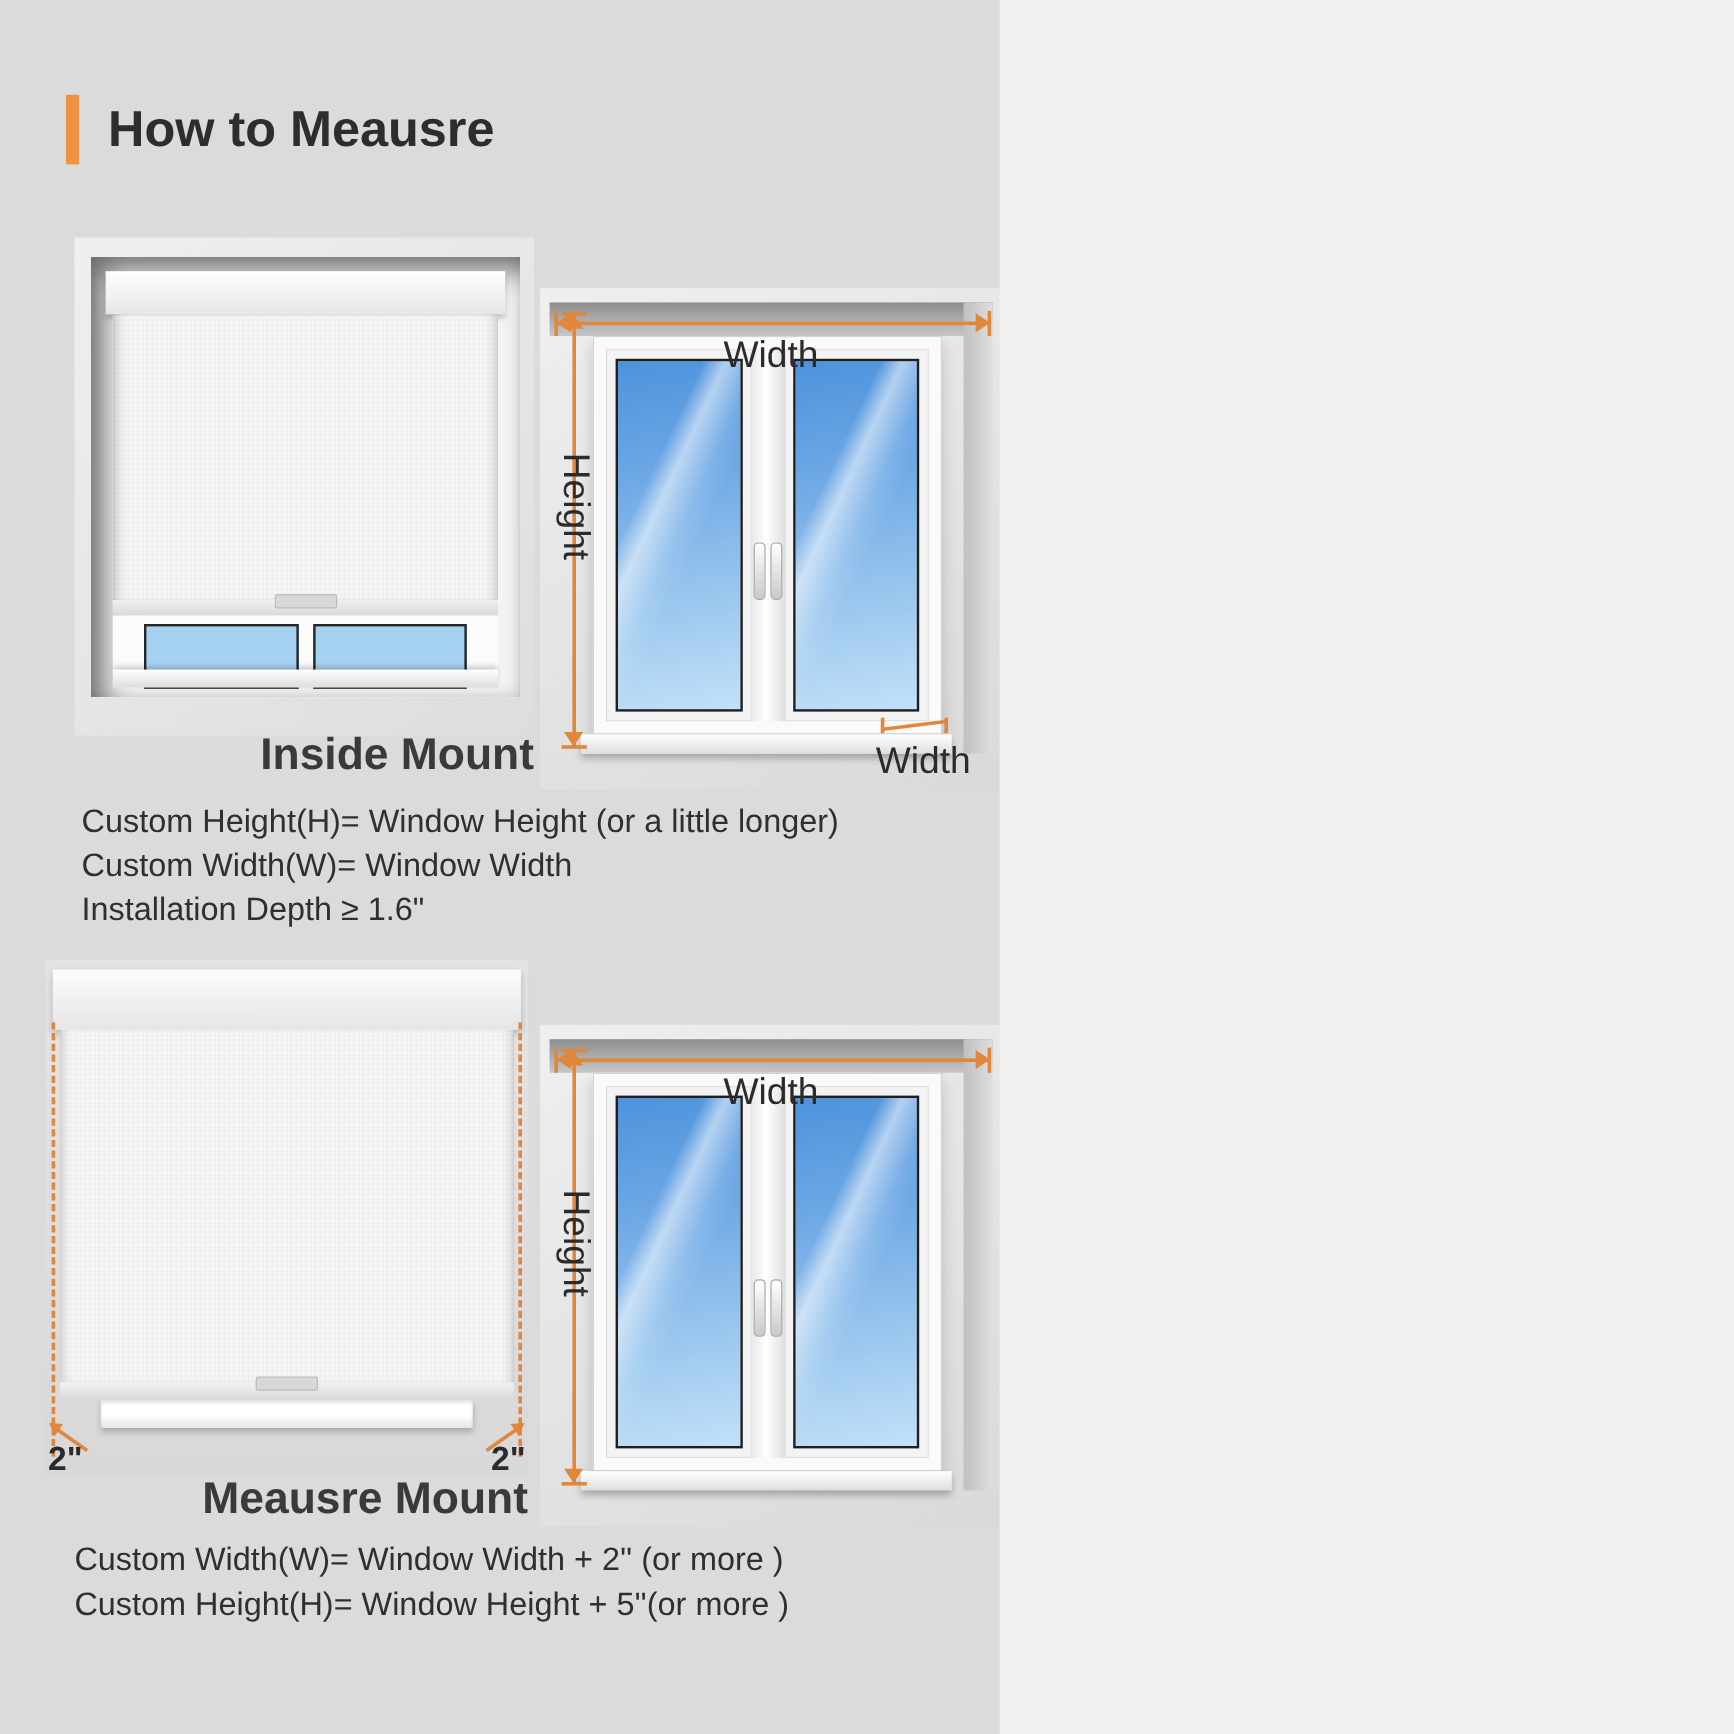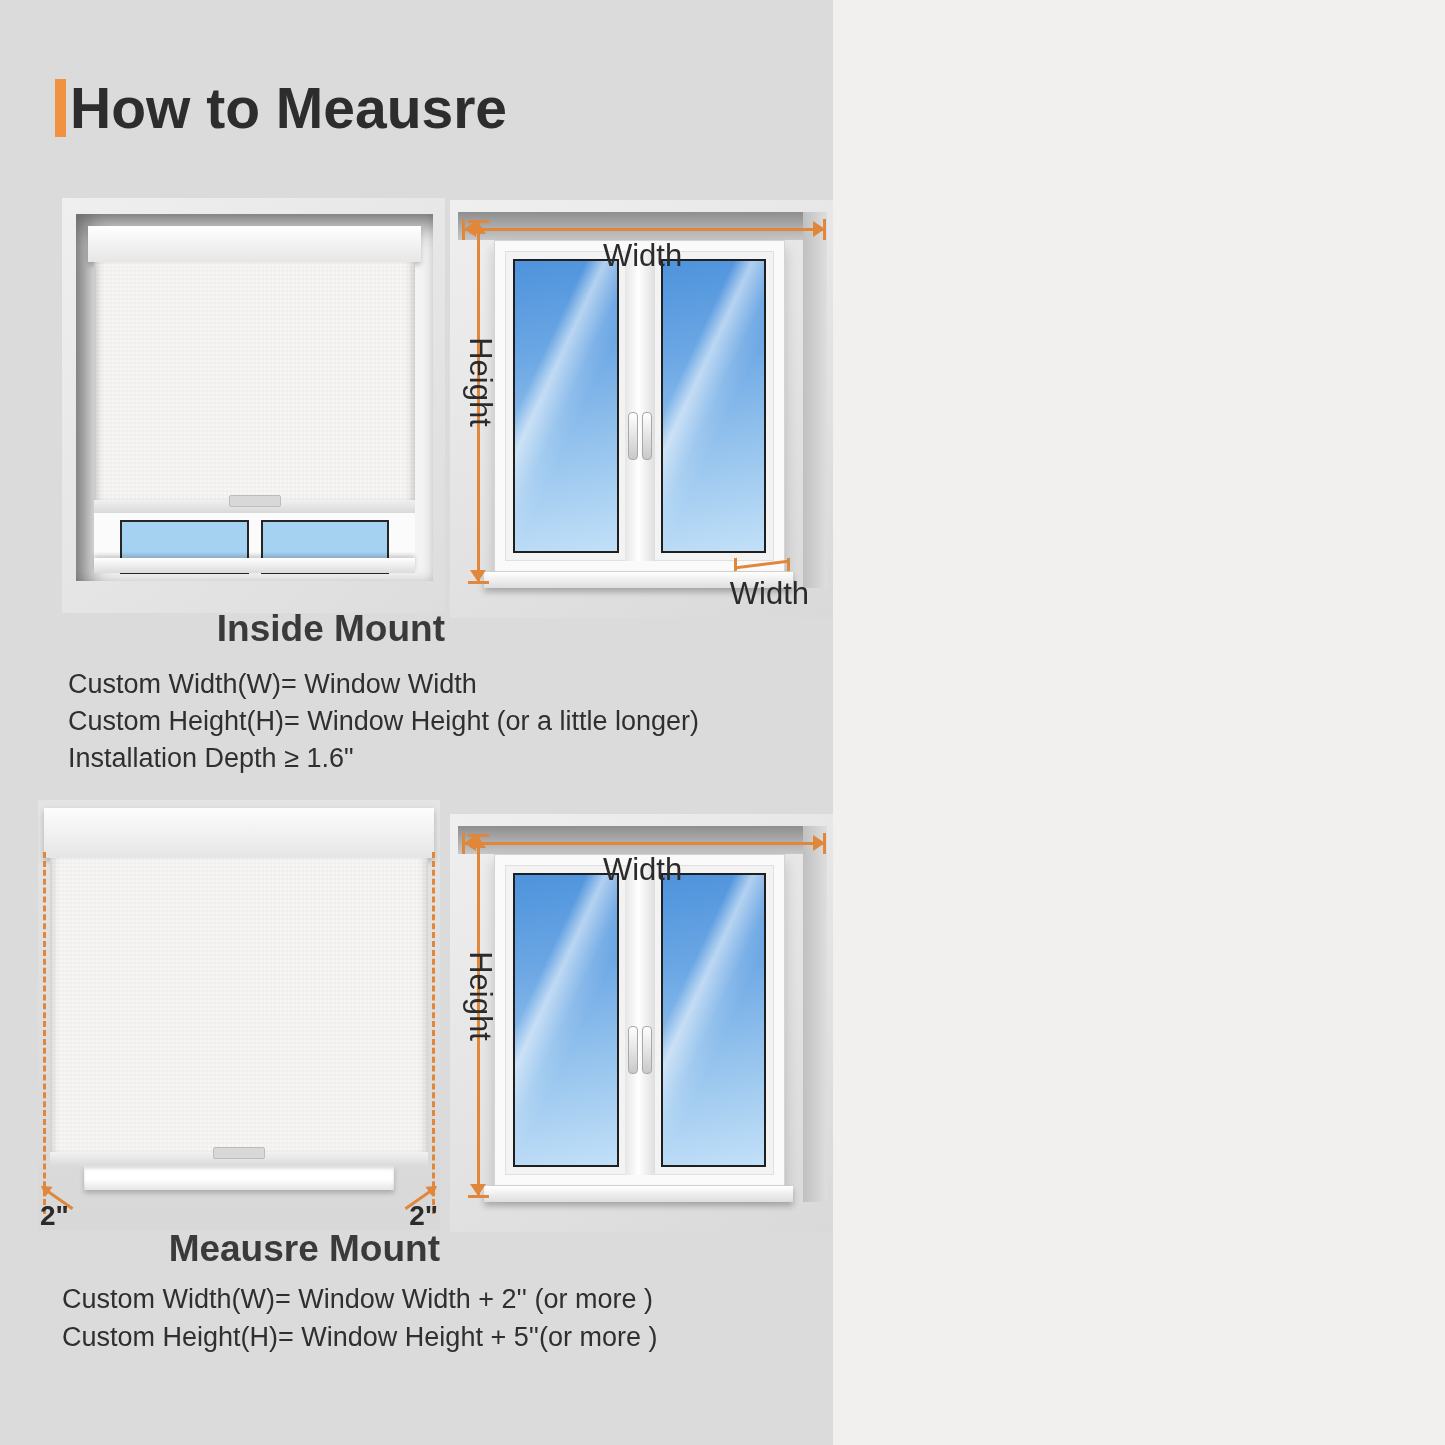--- a/index.html
+++ b/index.html
@@ -6,25 +6,25 @@
   body{
     width:1445px;height:1445px;position:relative;overflow:hidden;
     font-family:"Liberation Sans", sans-serif;background:#dbdbdb;
   }
   .panel-left{position:absolute;left:0;top:0;width:833px;height:1445px;background:#dbdbdb;}
   .panel-right{position:absolute;left:833px;top:0;width:612px;height:1445px;background:#f1f0ef;}
 
   
   .sec-title{position:absolute;display:flex;align-items:center;color:#2d2d2d;font-weight:bold;}
   .accent{background:#ef9242;flex:0 0 auto;}
-  .t-left{left:55px;top:78px;height:60px;font-size:57px;gap:4px;}
+  .t-left{left:55px;top:78px;height:60px;font-size:42px;gap:24px;}
   .t-left .accent{width:11px;height:58px;}
 
   
-  .winfig{position:absolute;width:385px;height:418px;}
+  .winfig{position:absolute;width:385px;height:418px;margin-top:40px;}
   .wf-wall{position:absolute;inset:0;background:linear-gradient(150deg,#efefef 0%,#e3e3e3 55%,#d9d9d9 100%);}
   .wf-reveal-top{position:absolute;left:8px;right:8px;top:12px;height:28px;background:linear-gradient(180deg,#8e8e8e,#c7c7c7);}
   .wf-reveal-right{position:absolute;right:8px;top:12px;width:24px;bottom:30px;background:linear-gradient(90deg,#c0c0c0,#dedede);}
   .wf-frame{position:absolute;left:44px;top:40px;right:50px;bottom:46px;background:#fafafa;border:1px solid #d4d4d4;box-shadow:0 8px 12px rgba(0,0,0,0.18);}
   .wf-inner{position:absolute;inset:10px;}
   .wf-sash{position:absolute;top:0;bottom:0;width:calc(50% - 15px);background:#f3f3f3;border:1px solid #e0e0e0;}
   .wf-sash.s-l{left:0;} .wf-sash.s-r{right:0;}
   .wf-glass{position:absolute;inset:7px;background:linear-gradient(170deg,#4e93dc 0%,#6aa6e4 30%,#9cc8ef 70%,#c2e0f8 100%);border:2px solid #1f1f1f;overflow:hidden;}
   .wf-glass::after{content:"";position:absolute;inset:0;background:linear-gradient(115deg,transparent 30%,rgba(255,255,255,0.55) 38%,rgba(255,255,255,0.12) 50%,transparent 58%);}
   .wf-mullion{position:absolute;left:50%;transform:translateX(-50%);top:0;bottom:0;width:30px;background:linear-gradient(90deg,#e6e6e6,#ffffff 45%,#dedede);}
@@ -148,22 +148,22 @@
     <div class="meas m-hcap c-b"></div>
     <div class="lbl-height">Height</div>
     <div class="meas m-dline"></div>
     <div class="meas m-dcap c-l"></div>
     <div class="meas m-dcap c-r"></div>
     <div class="lbl-depth">Width</div>
   </div>
 
   <div class="mount-h h-inside">Inside Mount</div>
   <div class="bodytext bt-inside">
+    <div>Custom Height(H)= Window Height (or a little longer)</div>
     <div>Custom Width(W)= Window Width</div>
-    <div>Custom Height(H)= Window Height (or a little longer)</div>
     <div>Installation Depth ≥ 1.6"</div>
   </div>
 
   <div class="fig-outside">
     <div class="fo-wall"></div>
     <div class="fo-sill"></div>
     <div class="fo-cassette"></div>
     <div class="fo-fabric fabric-tex"></div>
     <div class="fo-bottombar">
       <div class="tabsmall"></div>

